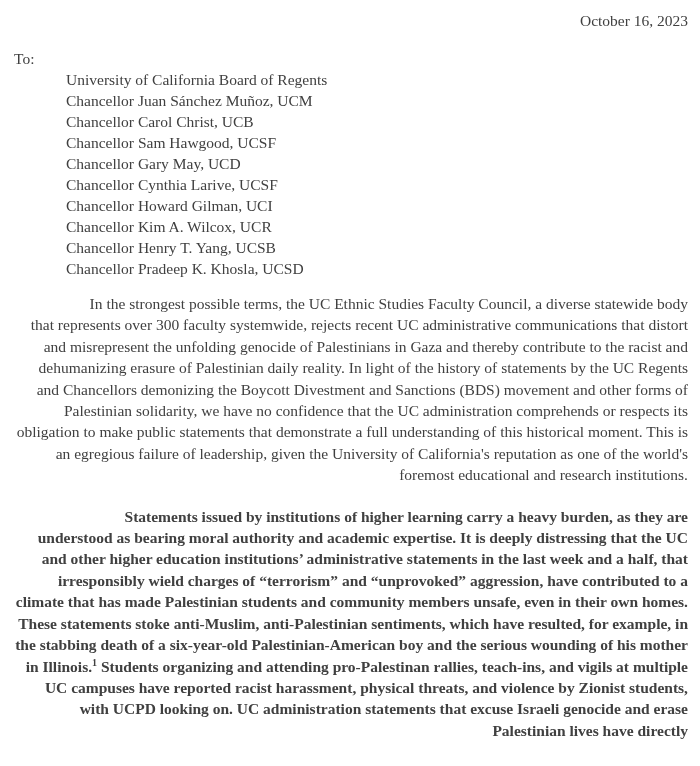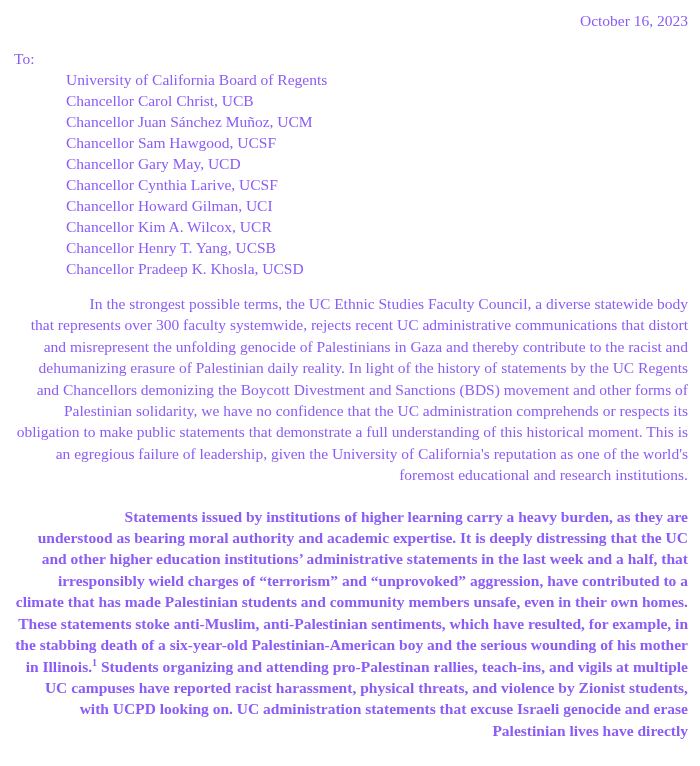--- a/index.html
+++ b/index.html
@@ -11,21 +11,21 @@
     background: #ffffff;
   }
   .page {
     box-sizing: border-box;
     width: 700px;
     height: 766px;
     padding: 10px 12px 0 14px;
     font-family: "Liberation Serif", "DejaVu Serif", serif;
     font-size: 15.5px;
     line-height: 21px;
-    color: #8b5cf6;
+    color: #404040;
   }
   .date-line {
     text-align: right;
     margin: 0 0 17px 0;
   }
   .salutation {
     margin: 0 0 0 0;
   }
   .recipients {
     padding-left: 52px;
@@ -61,23 +61,23 @@
   <div class="date-line">October 16, 2023</div>
 
   <div class="salutation">To:</div>
 
   <div class="recipients">
 
       <div class="recipient-line">University of California Board of Regents</div>
 
 
 
+      <div class="recipient-line">Chancellor Juan Sánchez Muñoz, UCM</div>
+
       <div class="recipient-line">Chancellor Carol Christ, UCB</div>
-
-      <div class="recipient-line">Chancellor Juan Sánchez Muñoz, UCM</div>
 
       <div class="recipient-line">Chancellor Sam Hawgood, UCSF</div>
 
       <div class="recipient-line">Chancellor Gary May, UCD</div>
 
       <div class="recipient-line">Chancellor Cynthia Larive, UCSF</div>
 
       <div class="recipient-line">Chancellor Howard Gilman, UCI</div>
 
       <div class="recipient-line">Chancellor Kim A. Wilcox, UCR</div>

